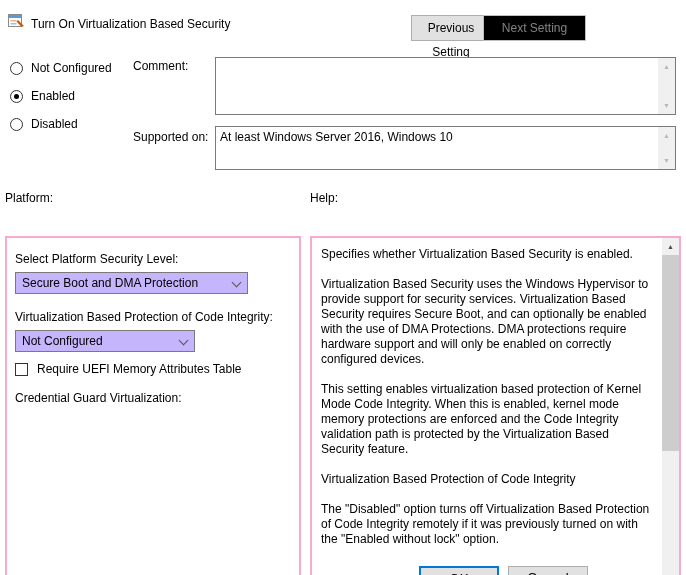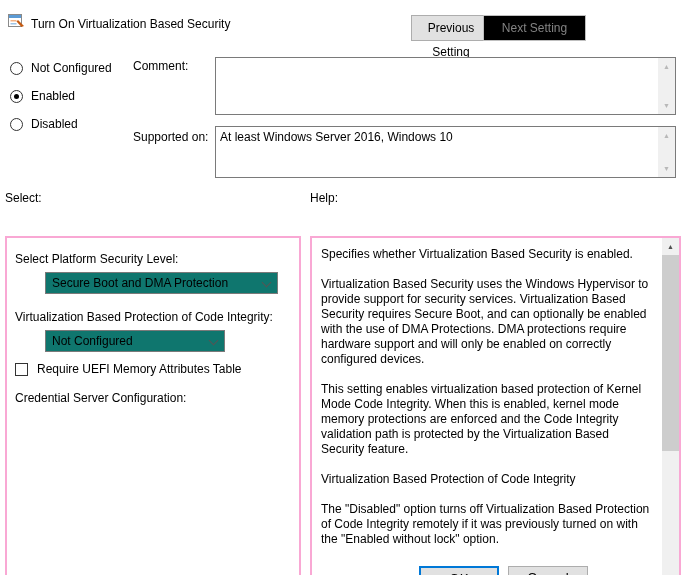--- a/index.html
+++ b/index.html
@@ -35,22 +35,22 @@
   .vscroll .arrow.down { bottom:0; }
   .vscroll .thumb { position:absolute; left:0; width:17px; background:#cdcdcd; }
   
   .section-label { position:absolute; }
   .panel { position:absolute; top:236px; height:416px; background:#fff; border:2px solid #f9a8d4; }
   .panel-options { left:5px;  width:296px; }
   .panel-help    { left:310px; width:371px; }
   
   .opt-label { position:absolute; left:8px; }
   .combo {
-    position:absolute; left:8px; height:22px; background:#0f766e; border:1px solid #7a7a7a;
-    line-height:20px; padding-left:6px; cursor:default;margin-left:30px;
+    position:absolute; left:8px; height:22px; background:#c4b5fd; border:1px solid #7a7a7a;
+    line-height:20px; padding-left:6px; cursor:default;
   }
   .combo .chev {
     position:absolute; right:7px; top:6px; width:7px; height:7px;
     border-right:1px solid #555; border-bottom:1px solid #555; transform:rotate(45deg);
   }
   .checkbox-row { position:absolute; left:8px; display:flex; align-items:center; }
   .checkbox { width:13px; height:13px; border:1px solid #333; background:#fff; flex:0 0 13px; }
   .checkbox-row .clabel { margin-left:9px; }
   
   .help-text { position:absolute; left:0; top:0; right:17px; bottom:0; padding:9px 8px 0 9px; overflow:hidden; line-height:15px; }
@@ -94,50 +94,50 @@
 <div class="field-label" style="top:59px;">Comment:</div>
 <div class="textbox" style="top:57px; height:58px;">
   <div class="content"></div>
   <div class="vscroll">
     <div class="arrow up dim">▲</div>
     <div class="arrow down dim">▼</div>
   </div>
 </div>
 
 <div class="field-label" style="top:130px;">Supported on:</div>
-<div class="textbox" style="top:126px; height:52px;">
+<div class="textbox" style="top:126px; height:44px;">
   <div class="content">At least Windows Server 2016, Windows 10</div>
   <div class="vscroll">
     <div class="arrow up dim">▲</div>
     <div class="arrow down dim">▼</div>
   </div>
 </div>
 
-<div class="section-label" style="left:5px; top:191px;">Select:</div>
+<div class="section-label" style="left:5px; top:191px;">Platform:</div>
 <div class="section-label" style="left:310px; top:191px;">Help:</div>
 
 <div class="panel panel-options">
   <div class="opt-label" style="top:14px;">Select Platform Security Level:</div>
   <div class="combo" style="top:34px; width:233px;">
     <span>Secure Boot and DMA Protection</span>
     <span class="chev"></span>
   </div>
 
   <div class="opt-label" style="top:72px;">Virtualization Based Protection of Code Integrity:</div>
   <div class="combo" style="top:92px; width:180px;">
     <span>Not Configured</span>
     <span class="chev"></span>
   </div>
 
   <div class="checkbox-row" style="top:124px;">
     <span class="checkbox"></span>
     <span class="clabel">Require UEFI Memory Attributes Table</span>
   </div>
 
-  <div class="opt-label" style="top:153px;">Credential Server Configuration:</div>
+  <div class="opt-label" style="top:153px;">Credential Guard Virtualization:</div>
 </div>
 
 <div class="panel panel-help">
   <div class="help-text">
     <p>Specifies whether Virtualization Based Security is enabled.</p>
     <p>Virtualization Based Security uses the Windows Hypervisor to provide support for security services. Virtualization Based Security requires Secure Boot, and can optionally be enabled with the use of DMA Protections. DMA protections require hardware support and will only be enabled on correctly configured devices.</p>
     <p>This setting enables virtualization based protection of Kernel Mode Code Integrity. When this is enabled, kernel mode memory protections are enforced and the Code Integrity validation path is protected by the Virtualization Based Security feature.</p>
     <p>Virtualization Based Protection of Code Integrity</p>
     <p>The "Disabled" option turns off Virtualization Based Protection of Code Integrity remotely if it was previously turned on with the "Enabled without lock" option.</p>
   </div>

